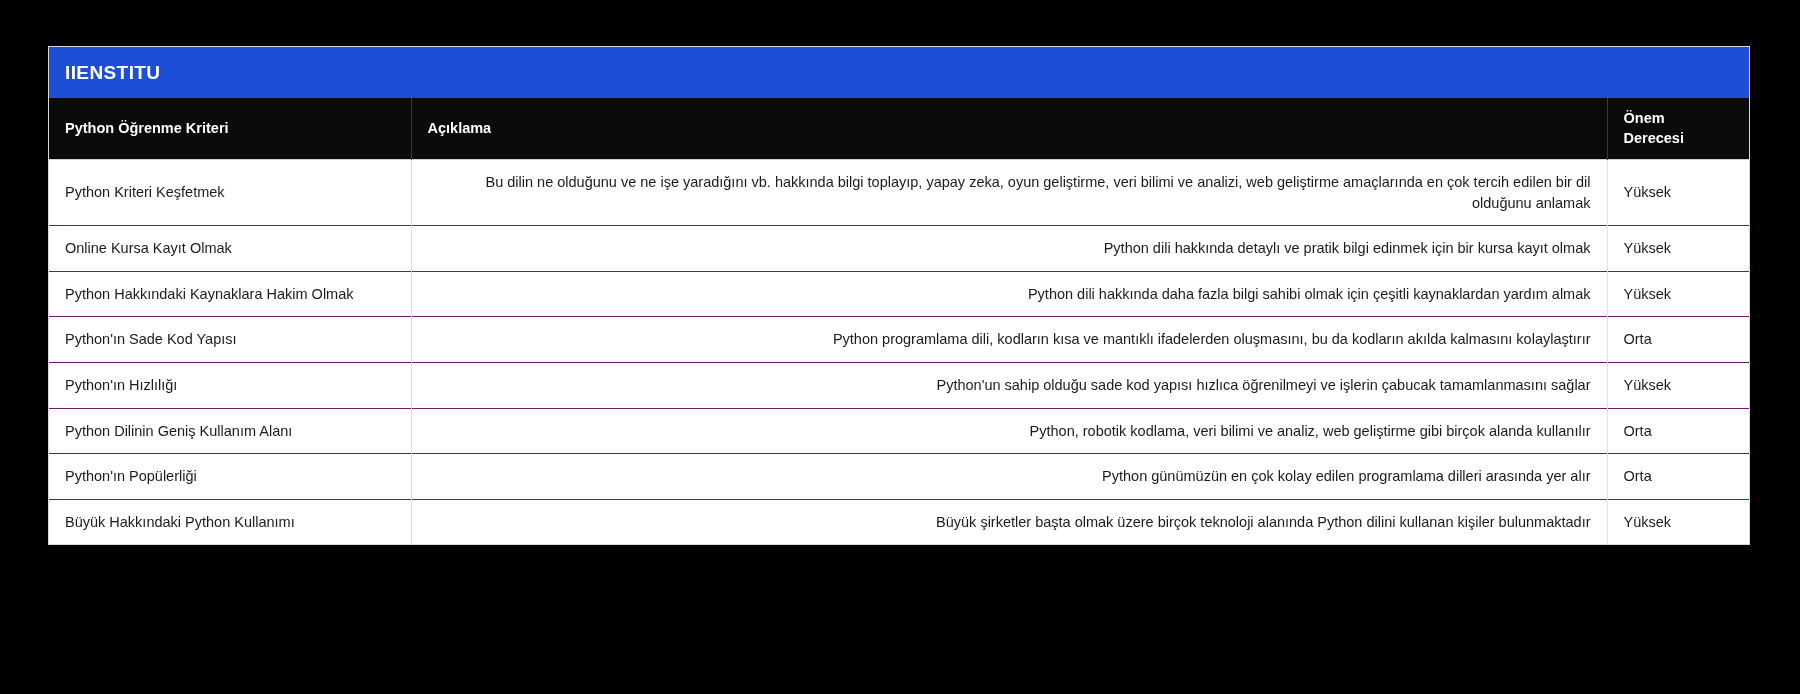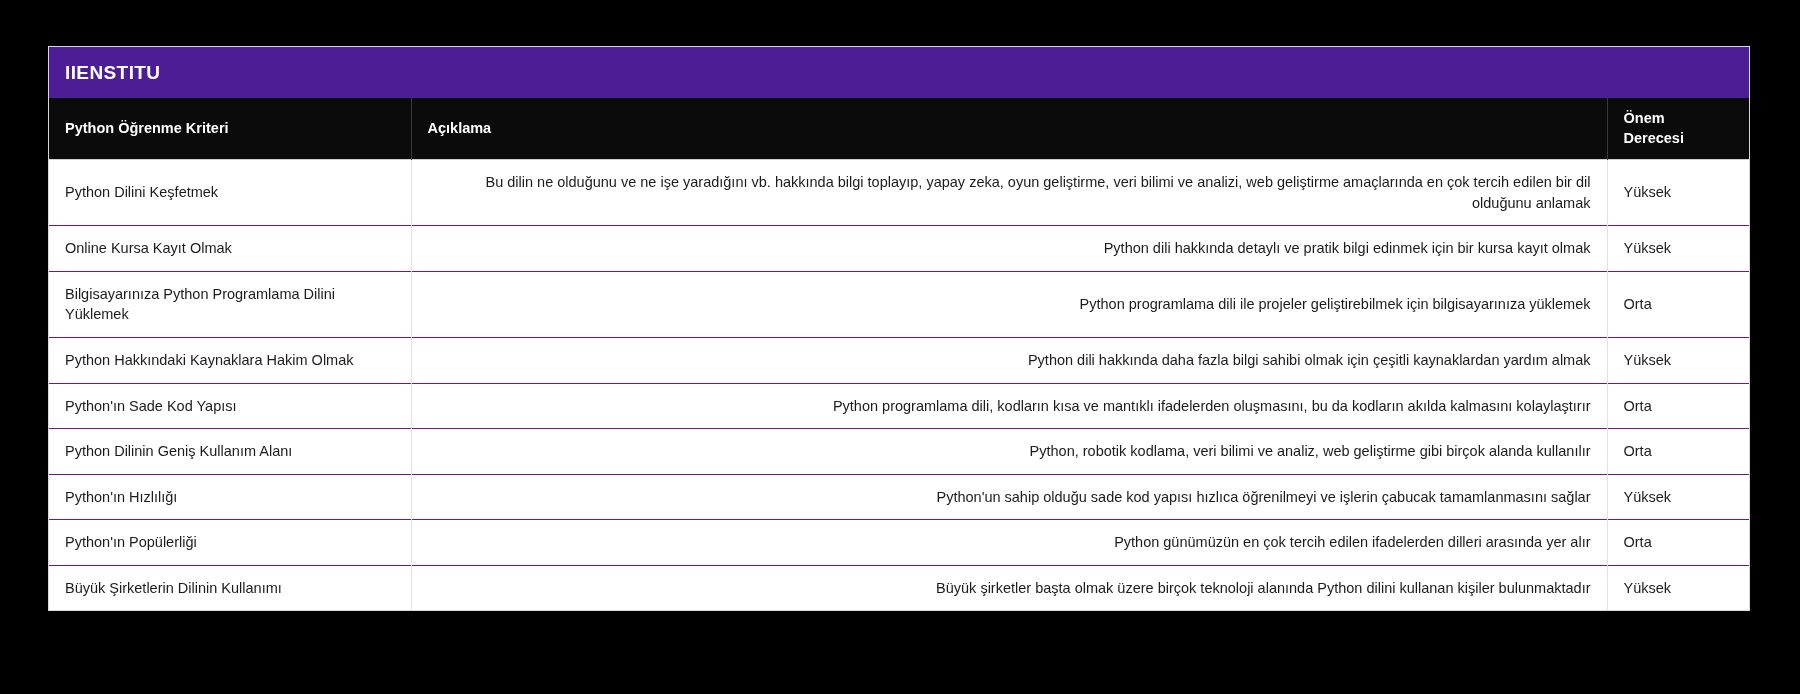--- a/index.html
+++ b/index.html
@@ -23,21 +23,21 @@
     position: absolute;
     left: 48px;
     top: 46px;
     width: 1702px;
     background: #ffffff;
     border: 1px solid #d8d8d8;
     box-sizing: border-box;
   }
 
   .brand-bar {
-    background: #4c1d95;
+    background: #1d4ed8;
     height: 51px;
     display: flex;
     align-items: center;
     padding: 0 0 0 16px;
   }
 
   .brand-title {
     color: #ffffff;
     font-size: 19px;
     font-weight: bold;
@@ -114,61 +114,56 @@
           <th>Python Öğrenme Kriteri</th>
           <th>Açıklama</th>
           <th>
             <div>Önem</div>
             <div>Derecesi</div>
           </th>
         </tr>
       </thead>
       <tbody>
         <tr>
-          <td class="cell-criteria">Python Dilini Keşfetmek</td>
+          <td class="cell-criteria">Python Kriteri Keşfetmek</td>
           <td class="cell-desc">Bu dilin ne olduğunu ve ne işe yaradığını vb. hakkında bilgi toplayıp, yapay zeka, oyun geliştirme, veri bilimi ve analizi, web geliştirme amaçlarında en çok tercih edilen bir dil olduğunu anlamak</td>
           <td class="cell-imp">Yüksek</td>
         </tr>
         <tr>
           <td class="cell-criteria">Online Kursa Kayıt Olmak</td>
           <td class="cell-desc">Python dili hakkında detaylı ve pratik bilgi edinmek için bir kursa kayıt olmak</td>
           <td class="cell-imp">Yüksek</td>
-        </tr>
-        <tr>
-          <td class="cell-criteria">Bilgisayarınıza Python Programlama Dilini Yüklemek</td>
-          <td class="cell-desc">Python programlama dili ile projeler geliştirebilmek için bilgisayarınıza yüklemek</td>
-          <td class="cell-imp">Orta</td>
         </tr>
         <tr>
           <td class="cell-criteria">Python Hakkındaki Kaynaklara Hakim Olmak</td>
           <td class="cell-desc">Python dili hakkında daha fazla bilgi sahibi olmak için çeşitli kaynaklardan yardım almak</td>
           <td class="cell-imp">Yüksek</td>
         </tr>
         <tr>
           <td class="cell-criteria">Python'ın Sade Kod Yapısı</td>
           <td class="cell-desc">Python programlama dili, kodların kısa ve mantıklı ifadelerden oluşmasını, bu da kodların akılda kalmasını kolaylaştırır</td>
           <td class="cell-imp">Orta</td>
         </tr>
         <tr>
+          <td class="cell-criteria">Python'ın Hızlılığı</td>
+          <td class="cell-desc">Python'un sahip olduğu sade kod yapısı hızlıca öğrenilmeyi ve işlerin çabucak tamamlanmasını sağlar</td>
+          <td class="cell-imp">Yüksek</td>
+        </tr>
+        <tr>
           <td class="cell-criteria">Python Dilinin Geniş Kullanım Alanı</td>
           <td class="cell-desc">Python, robotik kodlama, veri bilimi ve analiz, web geliştirme gibi birçok alanda kullanılır</td>
           <td class="cell-imp">Orta</td>
         </tr>
         <tr>
-          <td class="cell-criteria">Python'ın Hızlılığı</td>
-          <td class="cell-desc">Python'un sahip olduğu sade kod yapısı hızlıca öğrenilmeyi ve işlerin çabucak tamamlanmasını sağlar</td>
-          <td class="cell-imp">Yüksek</td>
-        </tr>
-        <tr>
           <td class="cell-criteria">Python'ın Popülerliği</td>
-          <td class="cell-desc">Python günümüzün en çok tercih edilen ifadelerden dilleri arasında yer alır</td>
+          <td class="cell-desc">Python günümüzün en çok kolay edilen programlama dilleri arasında yer alır</td>
           <td class="cell-imp">Orta</td>
         </tr>
         <tr>
-          <td class="cell-criteria">Büyük Şirketlerin Dilinin Kullanımı</td>
+          <td class="cell-criteria">Büyük Hakkındaki Python Kullanımı</td>
           <td class="cell-desc">Büyük şirketler başta olmak üzere birçok teknoloji alanında Python dilini kullanan kişiler bulunmaktadır</td>
           <td class="cell-imp">Yüksek</td>
         </tr>
       </tbody>
     </table>
 
   </div>
 </div>
 
 </body></html>

